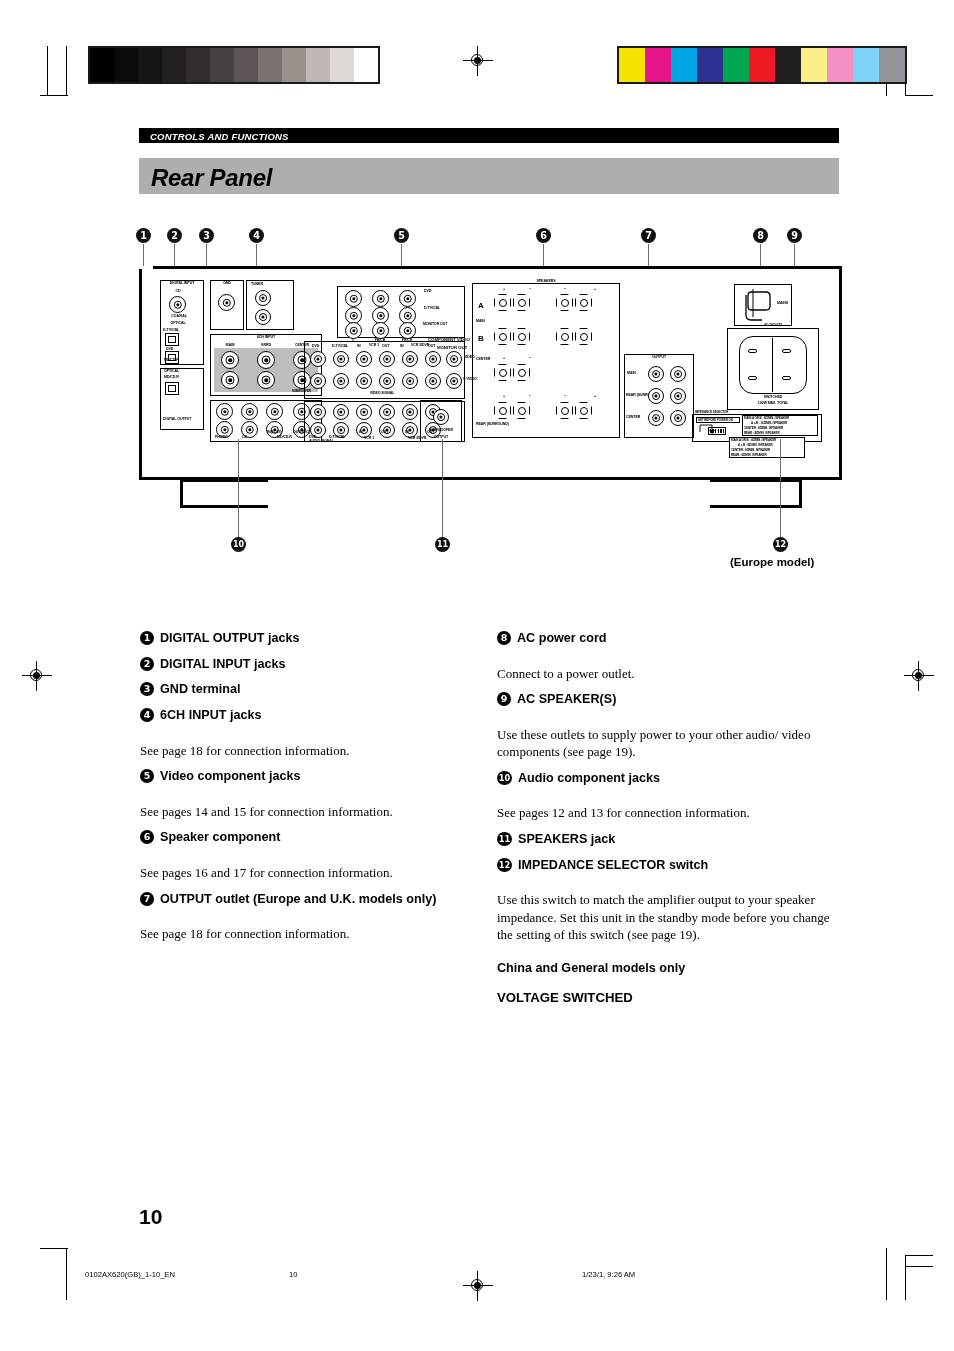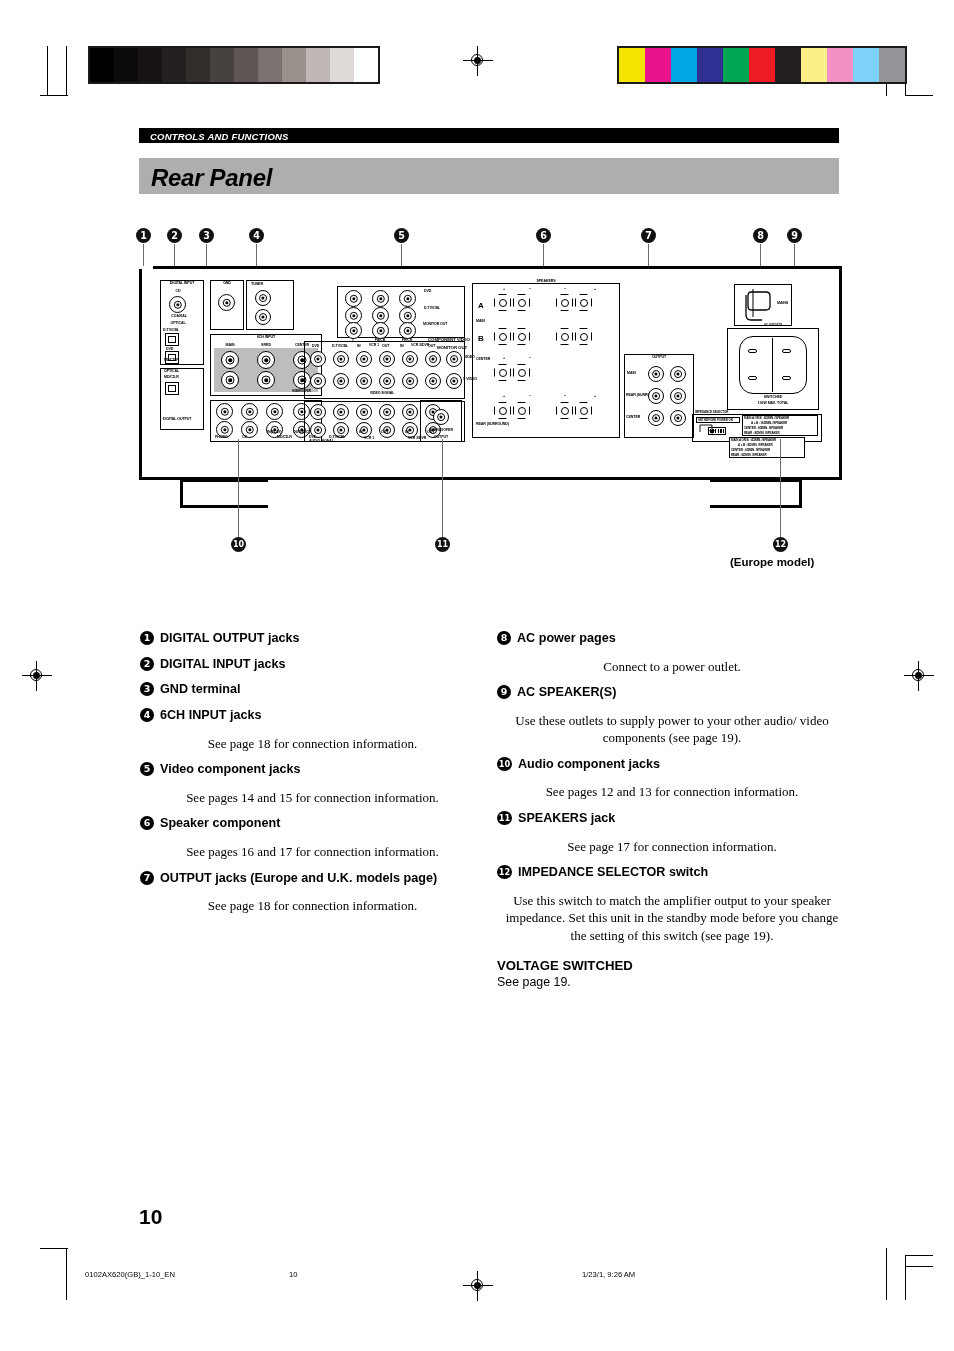--- a/index.html
+++ b/index.html
@@ -34,21 +34,21 @@
 
   
   .desc{position:absolute;font-size:12.4px;line-height:1.33;}
   .entry{margin-bottom:9px;}
   .entry .head{font-weight:bold;font-size:12.6px;display:flex;align-items:flex-start;}
   .circnum{display:inline-block;min-width:14px;height:14px;line-height:14px;
      border-radius:50%;background:#000;color:#fff;font-size:9.5px;font-weight:bold;
      text-align:center;margin-right:6px;margin-top:1px;flex:0 0 auto;
      font-family:"DejaVu Sans",sans-serif;}
   .circnum.wide{min-width:15px;font-size:8.2px;}
-  .entry .body{font-family:"Liberation Serif",serif;font-size:13px;line-height:1.34;margin-top:11px;text-align:center;}
+  .entry .body{font-family:"Liberation Serif",serif;font-size:13px;line-height:1.34;margin-top:18px;}
   .subhead{font-weight:bold;font-size:12.6px;margin-top:16px;}
   .subhead2{font-weight:bold;font-size:13.2px;margin-top:13px;}
 
   
   .footer{position:absolute;font-size:7.6px;}
 
   
   #panelwrap{position:absolute;left:132px;top:228px;width:718px;height:350px;}
   .callout{position:absolute;width:15px;height:15px;border-radius:50%;
      background:#111;color:#fff;font-size:9.6px;font-weight:bold;line-height:15px;
@@ -516,30 +516,30 @@
     <div class="entry">
       <div class="head">
         <span class="circnum">6</span>
         <span>Speaker component</span>
       </div>
       <div class="body">See pages 16 and 17 for connection information.</div>
     </div>
     <div class="entry">
       <div class="head">
         <span class="circnum">7</span>
-        <span>OUTPUT jacks (Europe and U.K. models page)</span>
+        <span>OUTPUT outlet (Europe and U.K. models only)</span>
       </div>
       <div class="body">See page 18 for connection information.</div>
     </div>
   </div>
 <div class="desc" style="left:497px;top:630px;width:350px;" id="rightcol">
     <div class="entry">
       <div class="head">
         <span class="circnum">8</span>
-        <span>AC power pages</span>
+        <span>AC power cord</span>
       </div>
       <div class="body">Connect to a power outlet.</div>
     </div>
     <div class="entry">
       <div class="head">
         <span class="circnum">9</span>
         <span>AC SPEAKER(S)</span>
       </div>
       <div class="body">Use these outlets to supply power to your other audio/ video components (see page 19).</div>
     </div>
@@ -548,30 +548,29 @@
         <span class="circnum wide">10</span>
         <span>Audio component jacks</span>
       </div>
       <div class="body">See pages 12 and 13 for connection information.</div>
     </div>
     <div class="entry">
       <div class="head">
         <span class="circnum wide">11</span>
         <span>SPEAKERS jack</span>
       </div>
-      <div class="body">See page 17 for connection information.</div>
     </div>
     <div class="entry">
       <div class="head">
         <span class="circnum wide">12</span>
         <span>IMPEDANCE SELECTOR switch</span>
       </div>
       <div class="body">Use this switch to match the amplifier output to your speaker impedance. Set this unit in the standby mode before you change the setting of this switch (see page 19).</div>
     </div>
+    <div class="subhead">China and General models only</div>
     <div class="subhead2">VOLTAGE SWITCHED</div>
-    <div class="body">See page 19.</div>
   </div>
 
 <div class="pagenum" style="left:139px;top:1205px;">10</div>
 
 <div class="footer" style="left:85px;top:1270px;">0102AX620(GB)_1-10_EN</div>
 <div class="footer" style="left:289px;top:1270px;">10</div>
 <div class="footer" style="left:582px;top:1270px;">1/23/1, 9:26 AM</div>
 
 </body></html>

